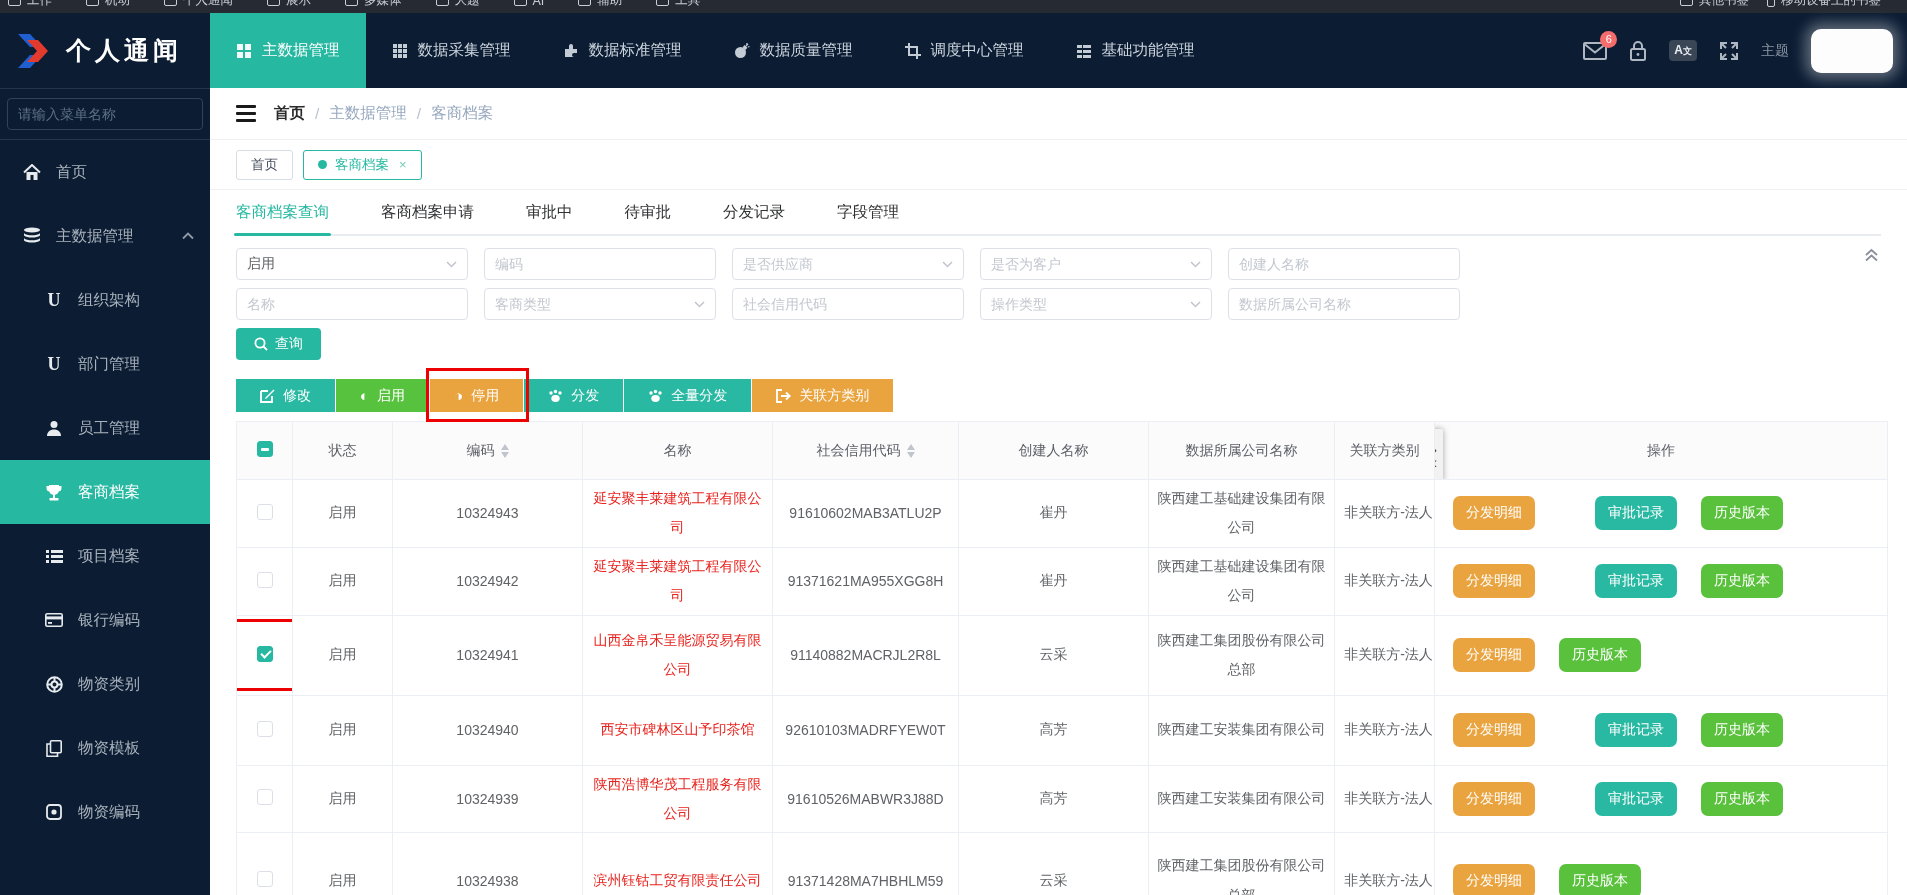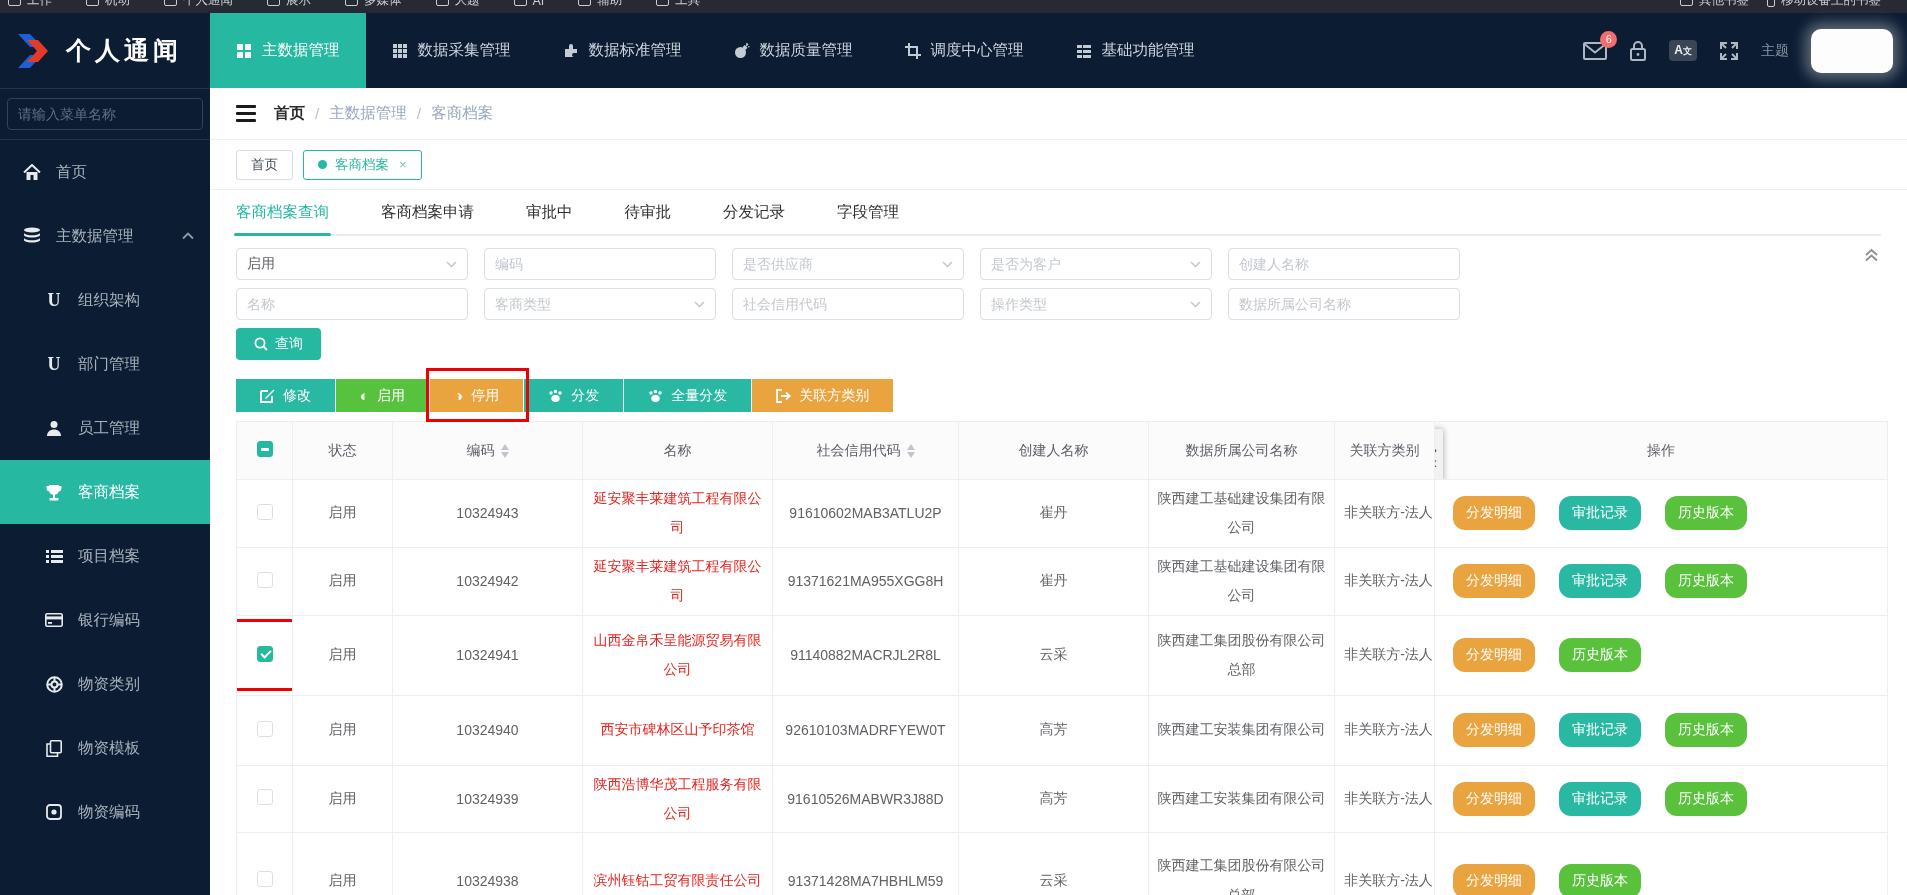--- a/index.html
+++ b/index.html
@@ -106,23 +106,23 @@
   .sorter i { width:0; height:0; border:4.5px solid transparent; display:block; }
   .sorter .up { border-bottom:6px solid #c0c4cc; margin-bottom:2px; }
   .sorter .dn { border-top:6px solid #c0c4cc; }
   td.name-cell a { color:#e8231d; text-decoration:none; line-height:2.1; }
   td.credit { word-break:break-all; line-height:1.9; }
   td.company { line-height:2.1; }
   td.party { white-space:nowrap; text-align:center; padding:4px 0 4px 8px; }
   .op-col { box-shadow:-12px 0 12px -9px rgba(0,0,0,.28); position:relative; background:#fff; }
   thead .op-col { background:#fbfbfc; }
   .op-btns { display:flex; justify-content:flex-start; gap:24px; padding-left:12px; }
-  .op-btn { border:none; border-radius:12px; color:#fff; font-size:14px; padding:8px 13px; cursor:pointer; font-family:inherit; white-space:nowrap; }
+  .op-btn { border:none; border-radius:7px; color:#fff; font-size:14px; padding:8px 13px; cursor:pointer; font-family:inherit; white-space:nowrap; }
   .op-btn.orange { background:#e9a43f; }
-  .op-btn.teal { background:#29b9a3; }
+  .op-btn.teal { background:#29b9a3;margin-left:36px; }
   .op-btn.green { background:#5ac13d; }
   .cb { width:16px; height:16px; border:1px solid #dcdfe6; border-radius:3px; background:#fff; display:inline-block; position:relative; }
   .cb.ind { background:#26b8a1; border-color:#26b8a1; }
   .cb.ind::after { content:""; position:absolute; left:3px; right:3px; top:6px; height:2.5px; background:#fff; border-radius:1px; }
   .cb.checked { background:#26b8a1; border-color:#26b8a1; }
   .cb.checked::after { content:""; position:absolute; left:5px; top:1.5px; width:4px; height:8px;
     border-right:2px solid #fff; border-bottom:2px solid #fff; transform:rotate(45deg); }
   .cb-cell { position:relative; }
   .anno-box { position:absolute; left:50%; top:50%; transform:translate(-50%,-50%); width:64px; height:72px;
     border:3px solid #ec0000; z-index:5; pointer-events:none; }

